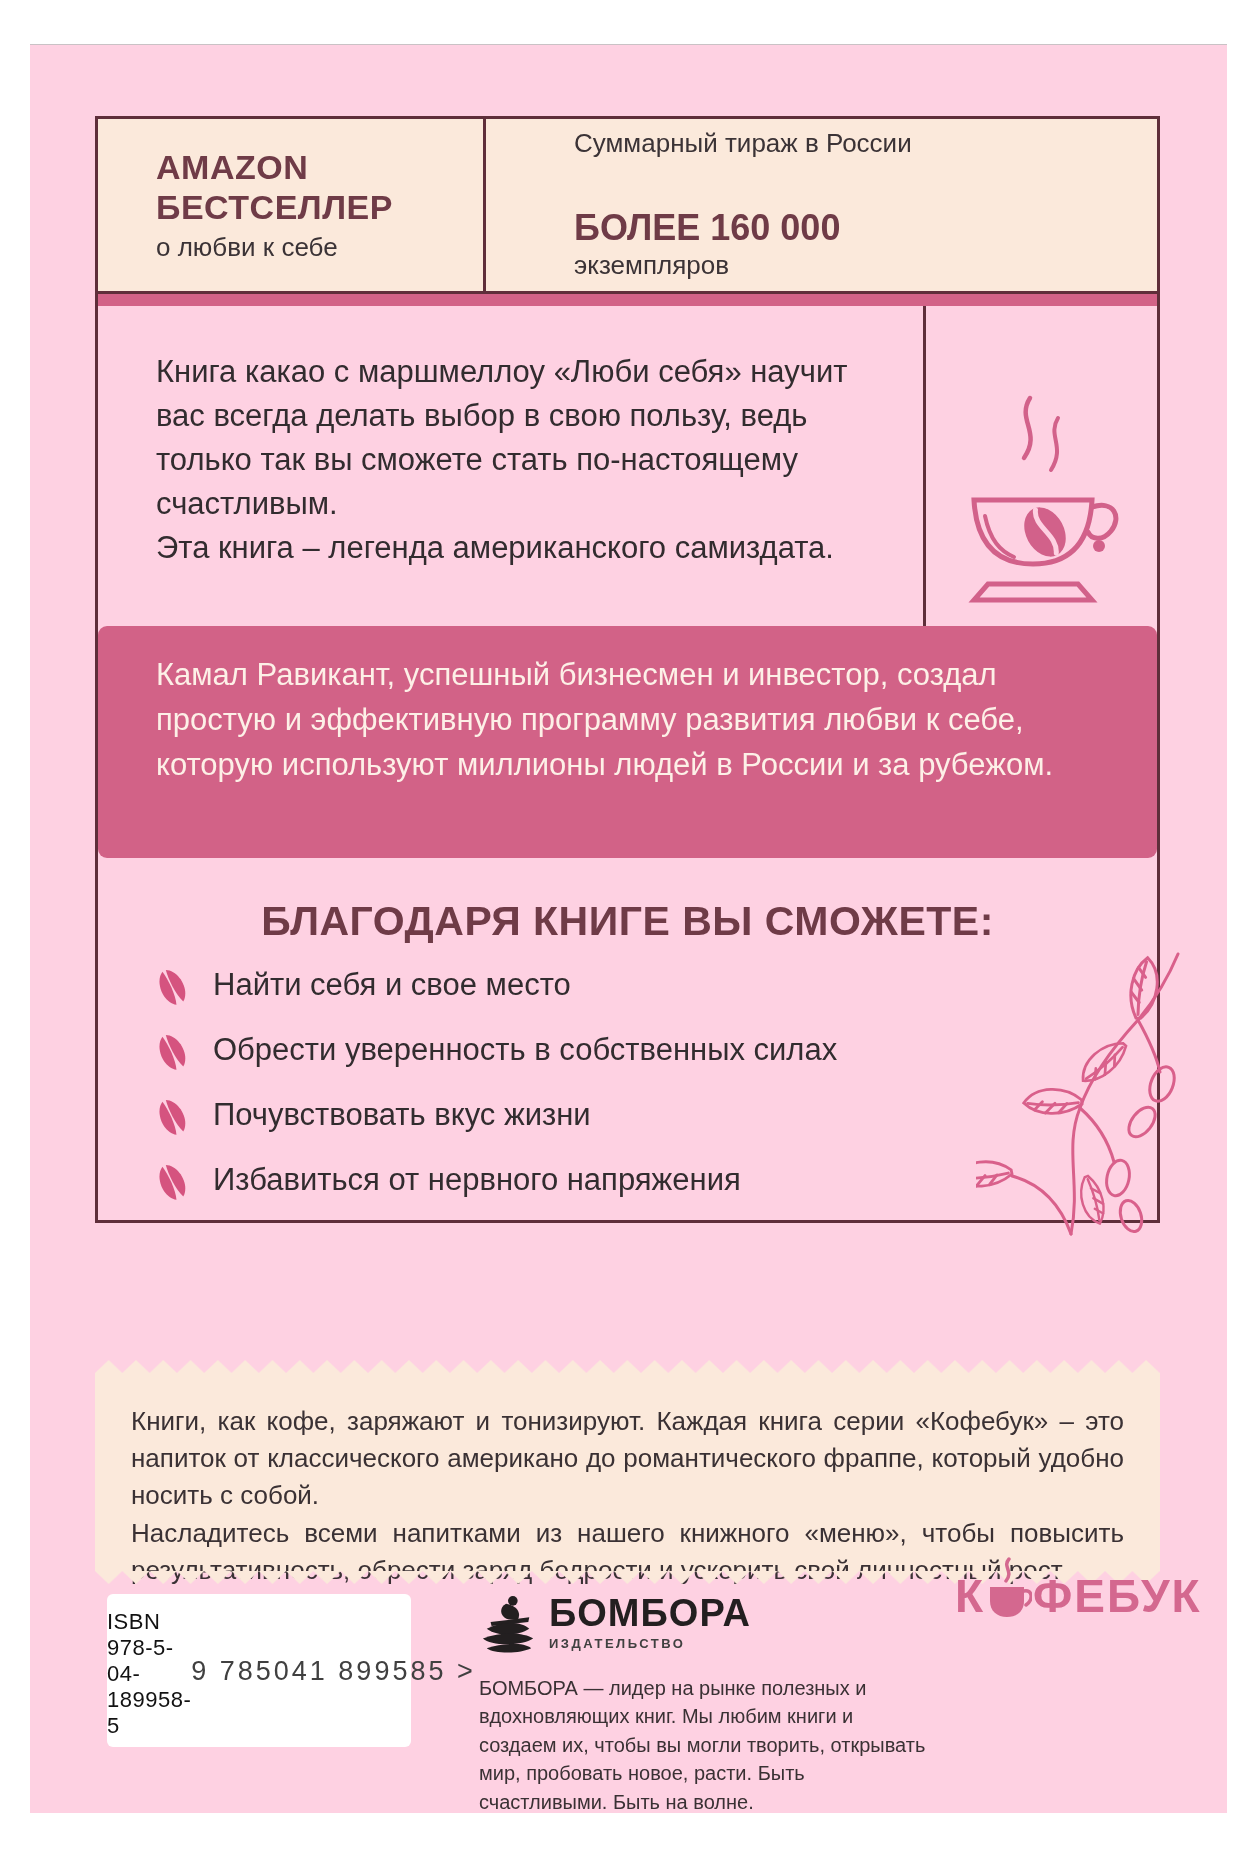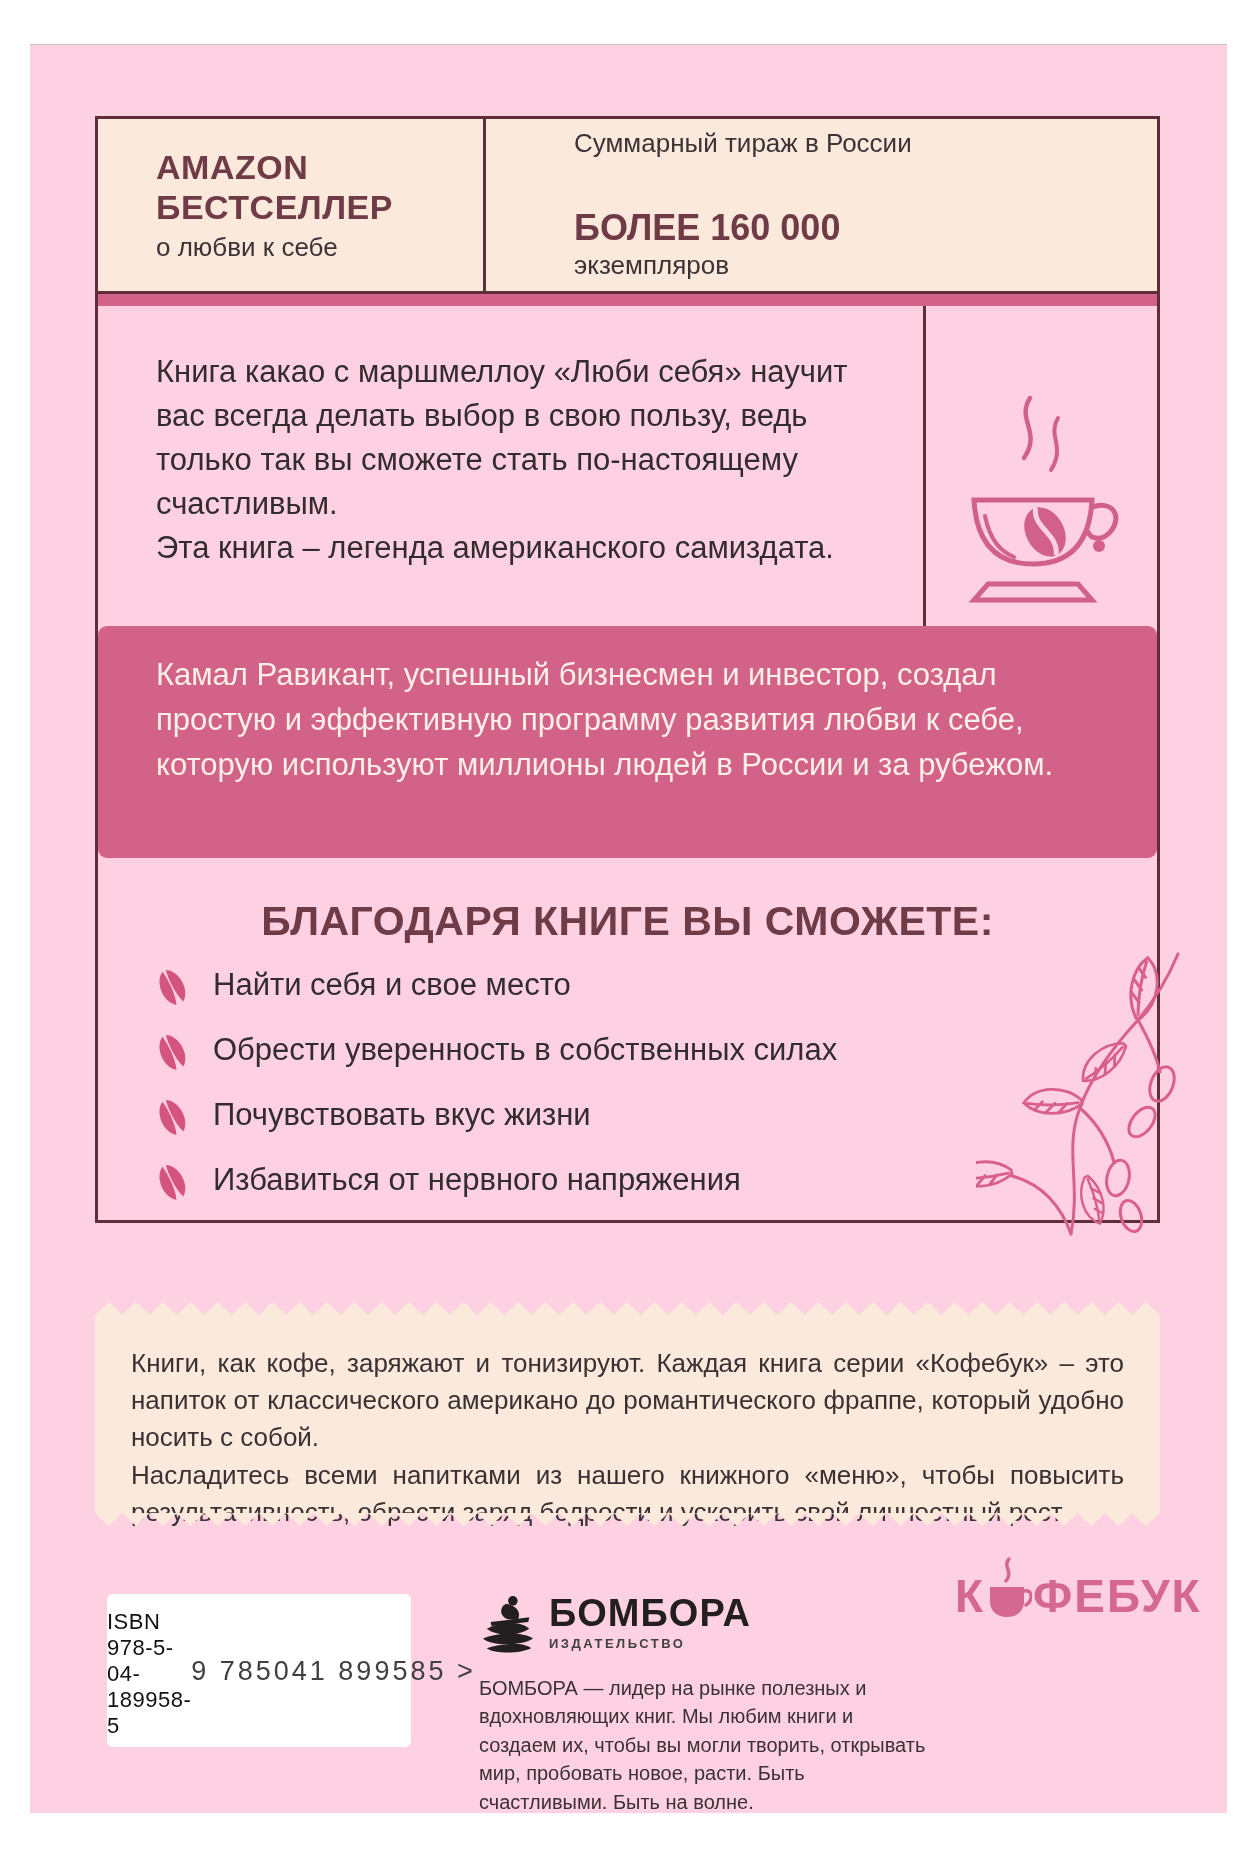--- a/index.html
+++ b/index.html
@@ -43,21 +43,21 @@
   .benefits{flex:1;position:relative;}
   .benefits-heading{margin-top:40px;text-align:center;font-size:41px;font-weight:bold;
     color:var(--head);letter-spacing:.5px;}
   .benefit-list{margin-top:22px;padding-left:57px;list-style:none;position:relative;z-index:1;}
   .benefit-item{display:flex;align-items:flex-start;margin-bottom:25px;}
   .benefit-item svg{flex:0 0 auto;margin-right:24px;}
   .benefit-label{font-size:31px;color:var(--ink);}
   .branch{position:absolute;right:-34px;top:68px;z-index:2;pointer-events:none;}
 
   
-  .note{position:absolute;left:65px;top:1270px;width:1065px;height:198px;background:var(--cream);}
+  .note{position:absolute;left:65px;top:1328px;width:1065px;height:198px;background:var(--cream);}
   .note .zz{position:absolute;left:0;display:block;}
   .note .zz-top{top:-13px;}
   .note .zz-bottom{bottom:-13px;}
   .note-text{padding:30px 36px 0 36px;font-size:26px;line-height:1.43;color:#3a3134;text-align:justify;}
   .note-text p{margin:0;}
 
   
   .barcode-box{position:absolute;left:77px;top:1549px;width:304px;height:153px;background:#ffffff;
     display:flex;flex-direction:row;align-items:center;border-radius:6px;}
   .isbn{font-size:22px;color:#121212;margin-top:7px;letter-spacing:.5px;}

